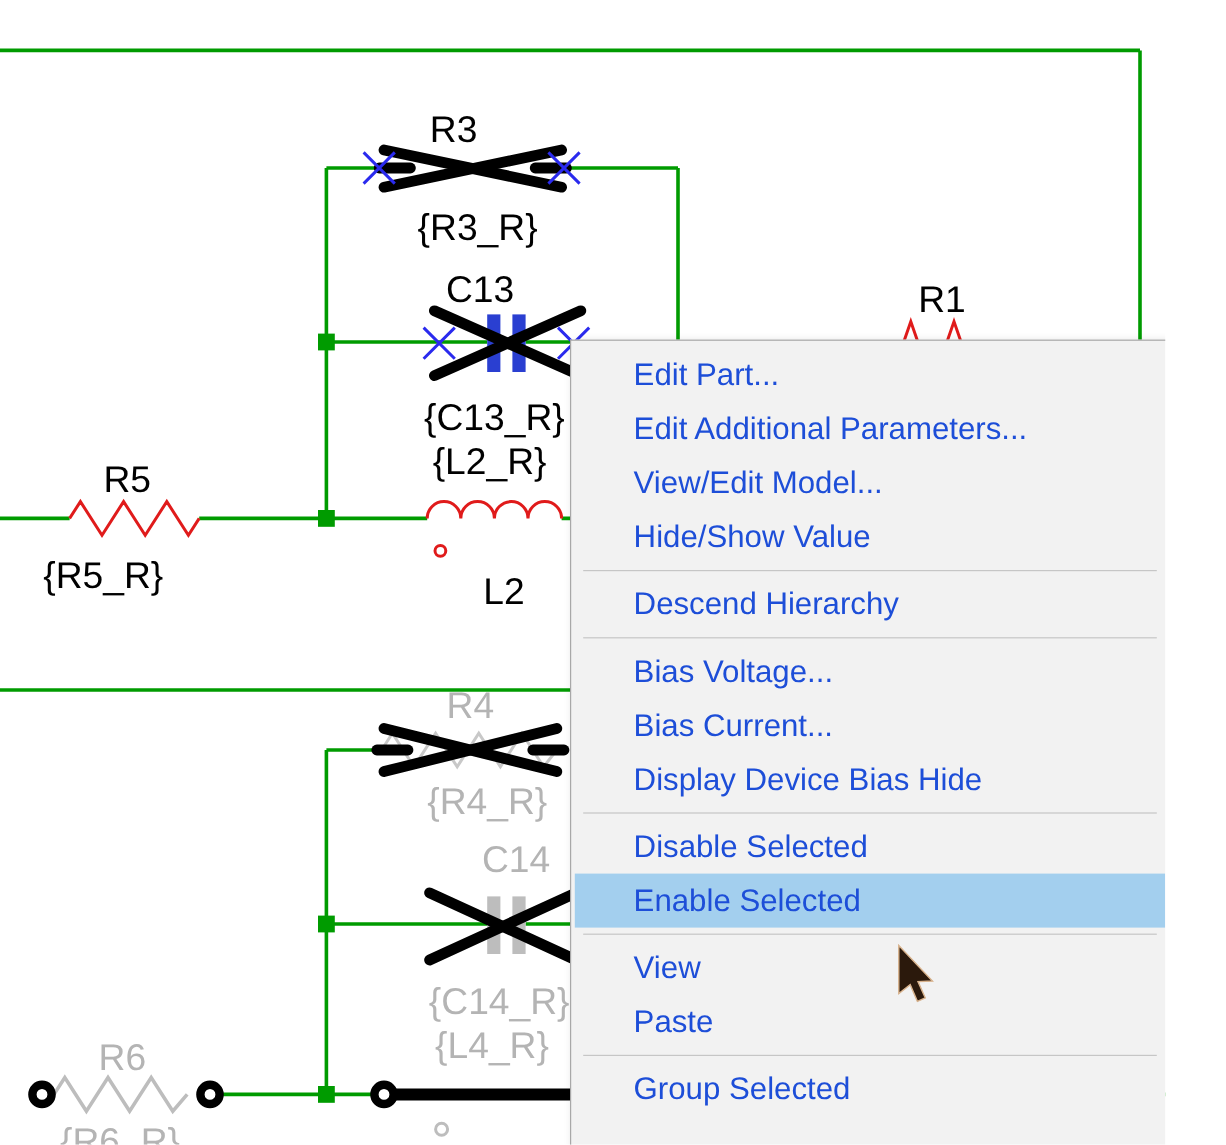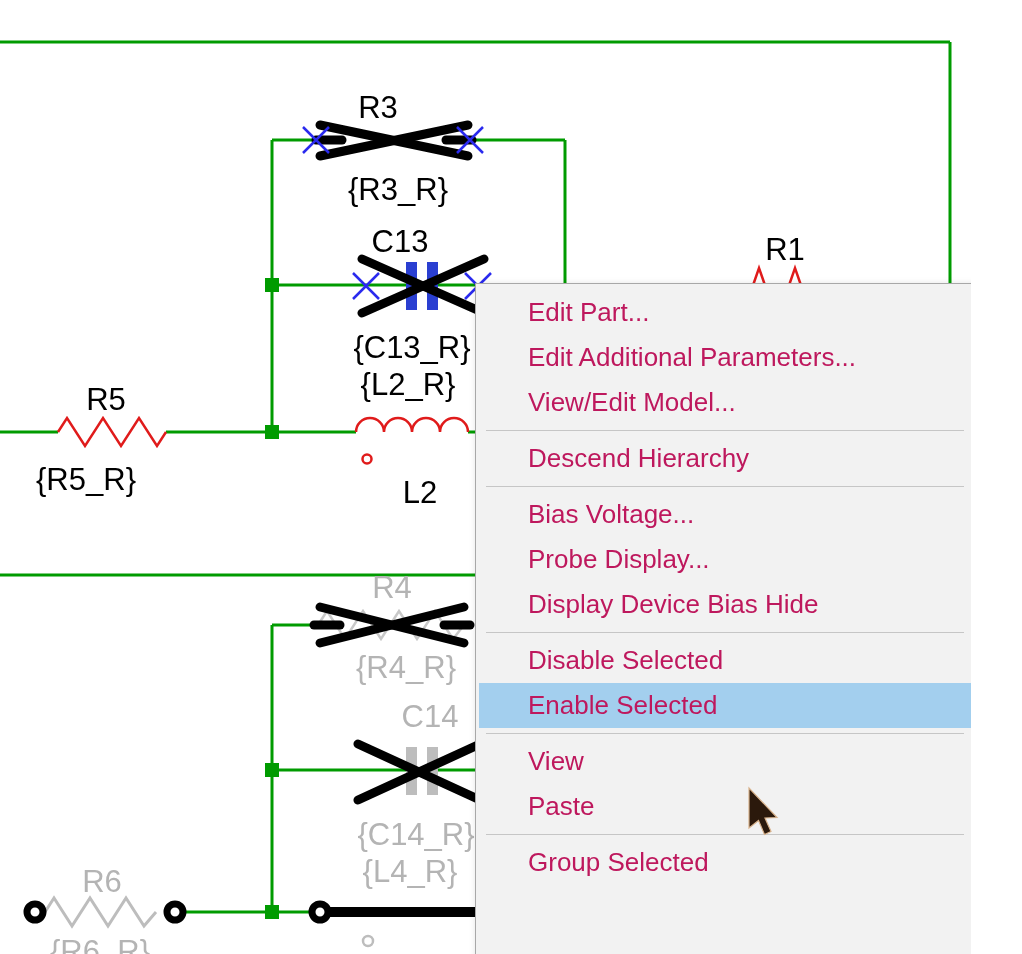--- a/index.html
+++ b/index.html
@@ -4,21 +4,21 @@
 <style>
   html,body{margin:0;padding:0;background:#fff;}
   #stage{position:relative;width:971px;height:954px;overflow:hidden;background:#fff;
          font-family:"Liberation Sans",sans-serif;}
   svg text{font-family:"Liberation Sans",sans-serif;}
   .lbl{font-size:31px;fill:#000;}
   .gray{fill:#b4b4b4;}
   .menu{position:absolute;left:475px;top:283px;width:500px;height:712px;
         background:#f2f2f2;border:1px solid #a8a8a8;box-sizing:border-box;
         padding:6px 3px;box-shadow:3px 3px 8px rgba(0,0,0,.22);}
-  .mi{height:45px;line-height:45px;padding-left:49px;font-size:26px;color:#be185d;
+  .mi{height:45px;line-height:45px;padding-left:49px;font-size:26px;color:#1d4ed8;
       white-space:nowrap;cursor:default;}
   .mi.hl{background:#a3cfee;}
   .sep{height:1px;background:#c6c6c6;margin:5px 7px;}
   .cursor{position:absolute;left:746px;top:786px;pointer-events:none;}
 </style>
 </head>
 <body>
 
 <div id="stage">
 
@@ -139,25 +139,26 @@
       <text class="lbl gray" x="102" y="892" text-anchor="middle">R6</text>
       <text class="lbl gray" x="100" y="962" text-anchor="middle">{R6_R}</text>
     </g>
   </svg>
 
   
   <div class="menu">
     <div class="mi">Edit Part...</div>
     <div class="mi">Edit Additional Parameters...</div>
     <div class="mi">View/Edit Model...</div>
+    <div class="mi">Hide/Show Value</div>
     <div class="sep"></div>
     <div class="mi">Descend Hierarchy</div>
     <div class="sep"></div>
     <div class="mi">Bias Voltage...</div>
-    <div class="mi">Probe Display...</div>
+    <div class="mi">Bias Current...</div>
     <div class="mi">Display Device Bias Hide</div>
     <div class="sep"></div>
     <div class="mi">Disable Selected</div>
     <div class="mi hl">Enable Selected</div>
     <div class="sep"></div>
     <div class="mi">View</div>
     <div class="mi">Paste</div>
     <div class="sep"></div>
     <div class="mi">Group Selected</div>
   </div>

